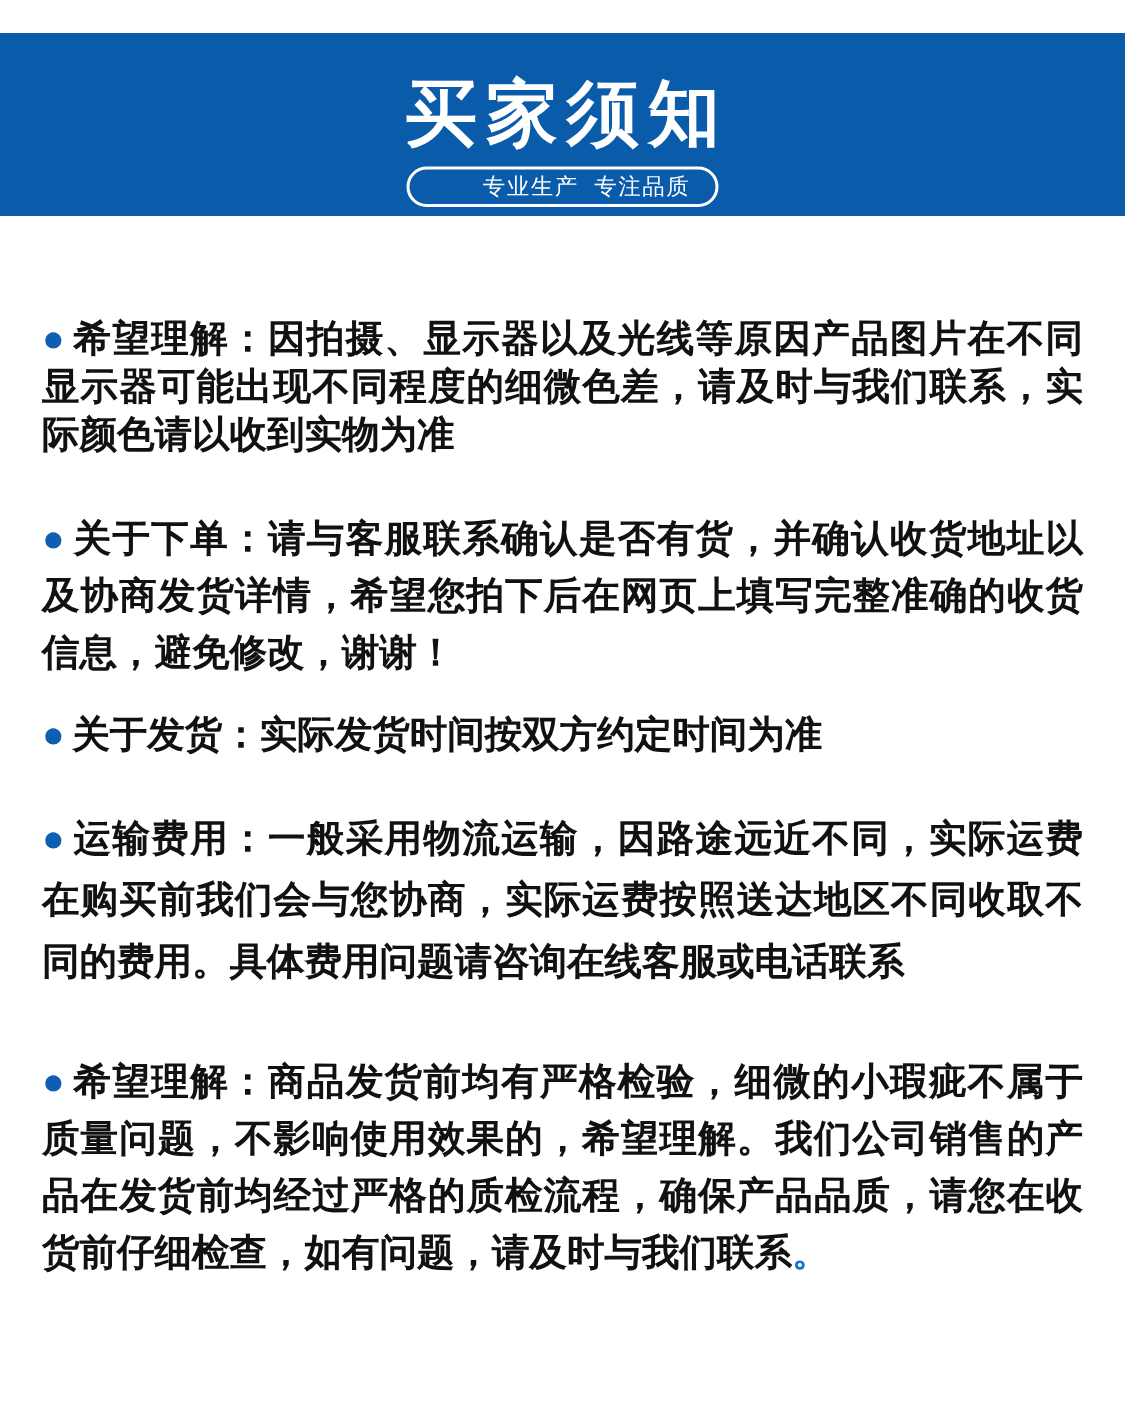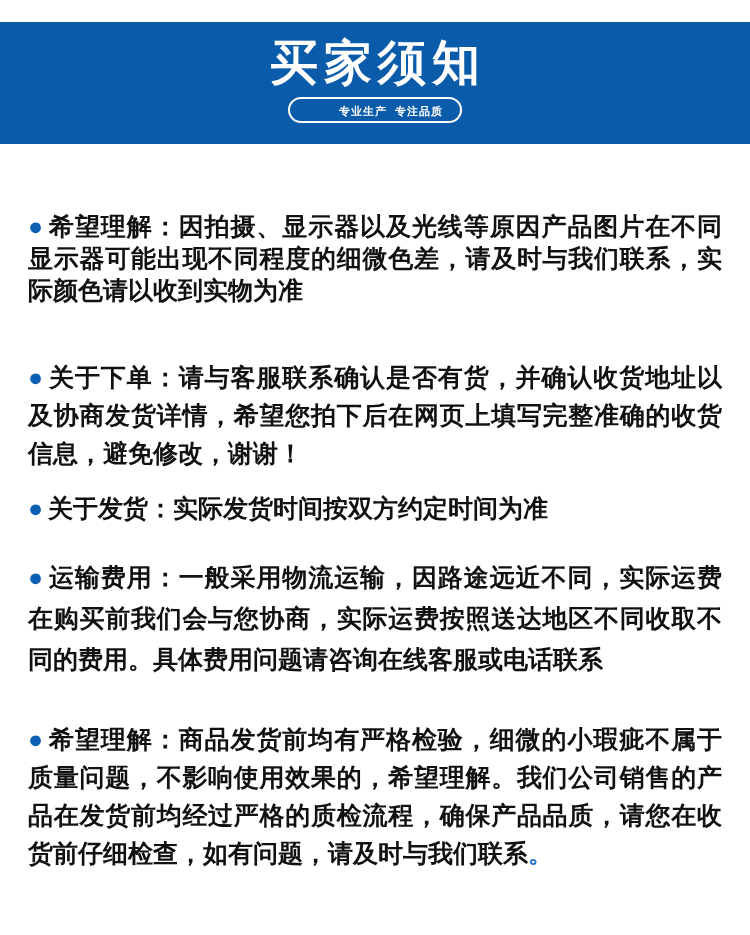--- a/index.html
+++ b/index.html
@@ -14,21 +14,21 @@
     font-family: "Liberation Sans", sans-serif;
   }
   
   .banner {
     margin-top: 22px;
     height: 122px;
     background: #0b5bab;
     display: flex;
     flex-direction: column;
     align-items: center;
-    justify-content: center;
+    justify-content: flex-end;
     gap: 8px;
     padding-bottom: 6px;
     box-sizing: border-box;
   }
   .banner-title {
     margin: 0;
     color: #ffffff;
     font-size: 48px;
     line-height: 52px;
     font-weight: 700;
@@ -36,40 +36,40 @@
     text-indent: 6px;
   }
   .banner-badge {
     border: 2px solid #ffffff;
     border-radius: 15px;
     padding: 2px 17px;
     display: inline-block;
   }
   .banner-badge-text {
     color: #ffffff;
-    font-size: 11px;
-    font-weight: 700;
+    font-size: 15px;
+    font-weight: 400;
     letter-spacing: 1px;
     white-space: pre;
     margin-left: 32px;
   }
   
   .content {
     padding: 0 28px;
   }
   .notice {
     margin: 0;
     font-size: 25px;
     font-weight: 700;
     color: #111111;
     text-align: justify;
     text-justify: inter-ideograph;
   }
   .n1 { margin-top: 66px; line-height: 32px; }
-  .n2 { margin-top: 52px; line-height: 38px; }
+  .n2 { margin-top: 34px; line-height: 38px; }
   .n3 { margin-top: 17px; line-height: 38px; }
   .n4 { margin-top: 30px; line-height: 41px; }
   .n5 { margin-top: 40px; line-height: 38px; }
   .bullet {
     color: #0c5fb3;
     margin-right: 5px;
   }
   .tail {
     color: #1e6fd2;
   }

